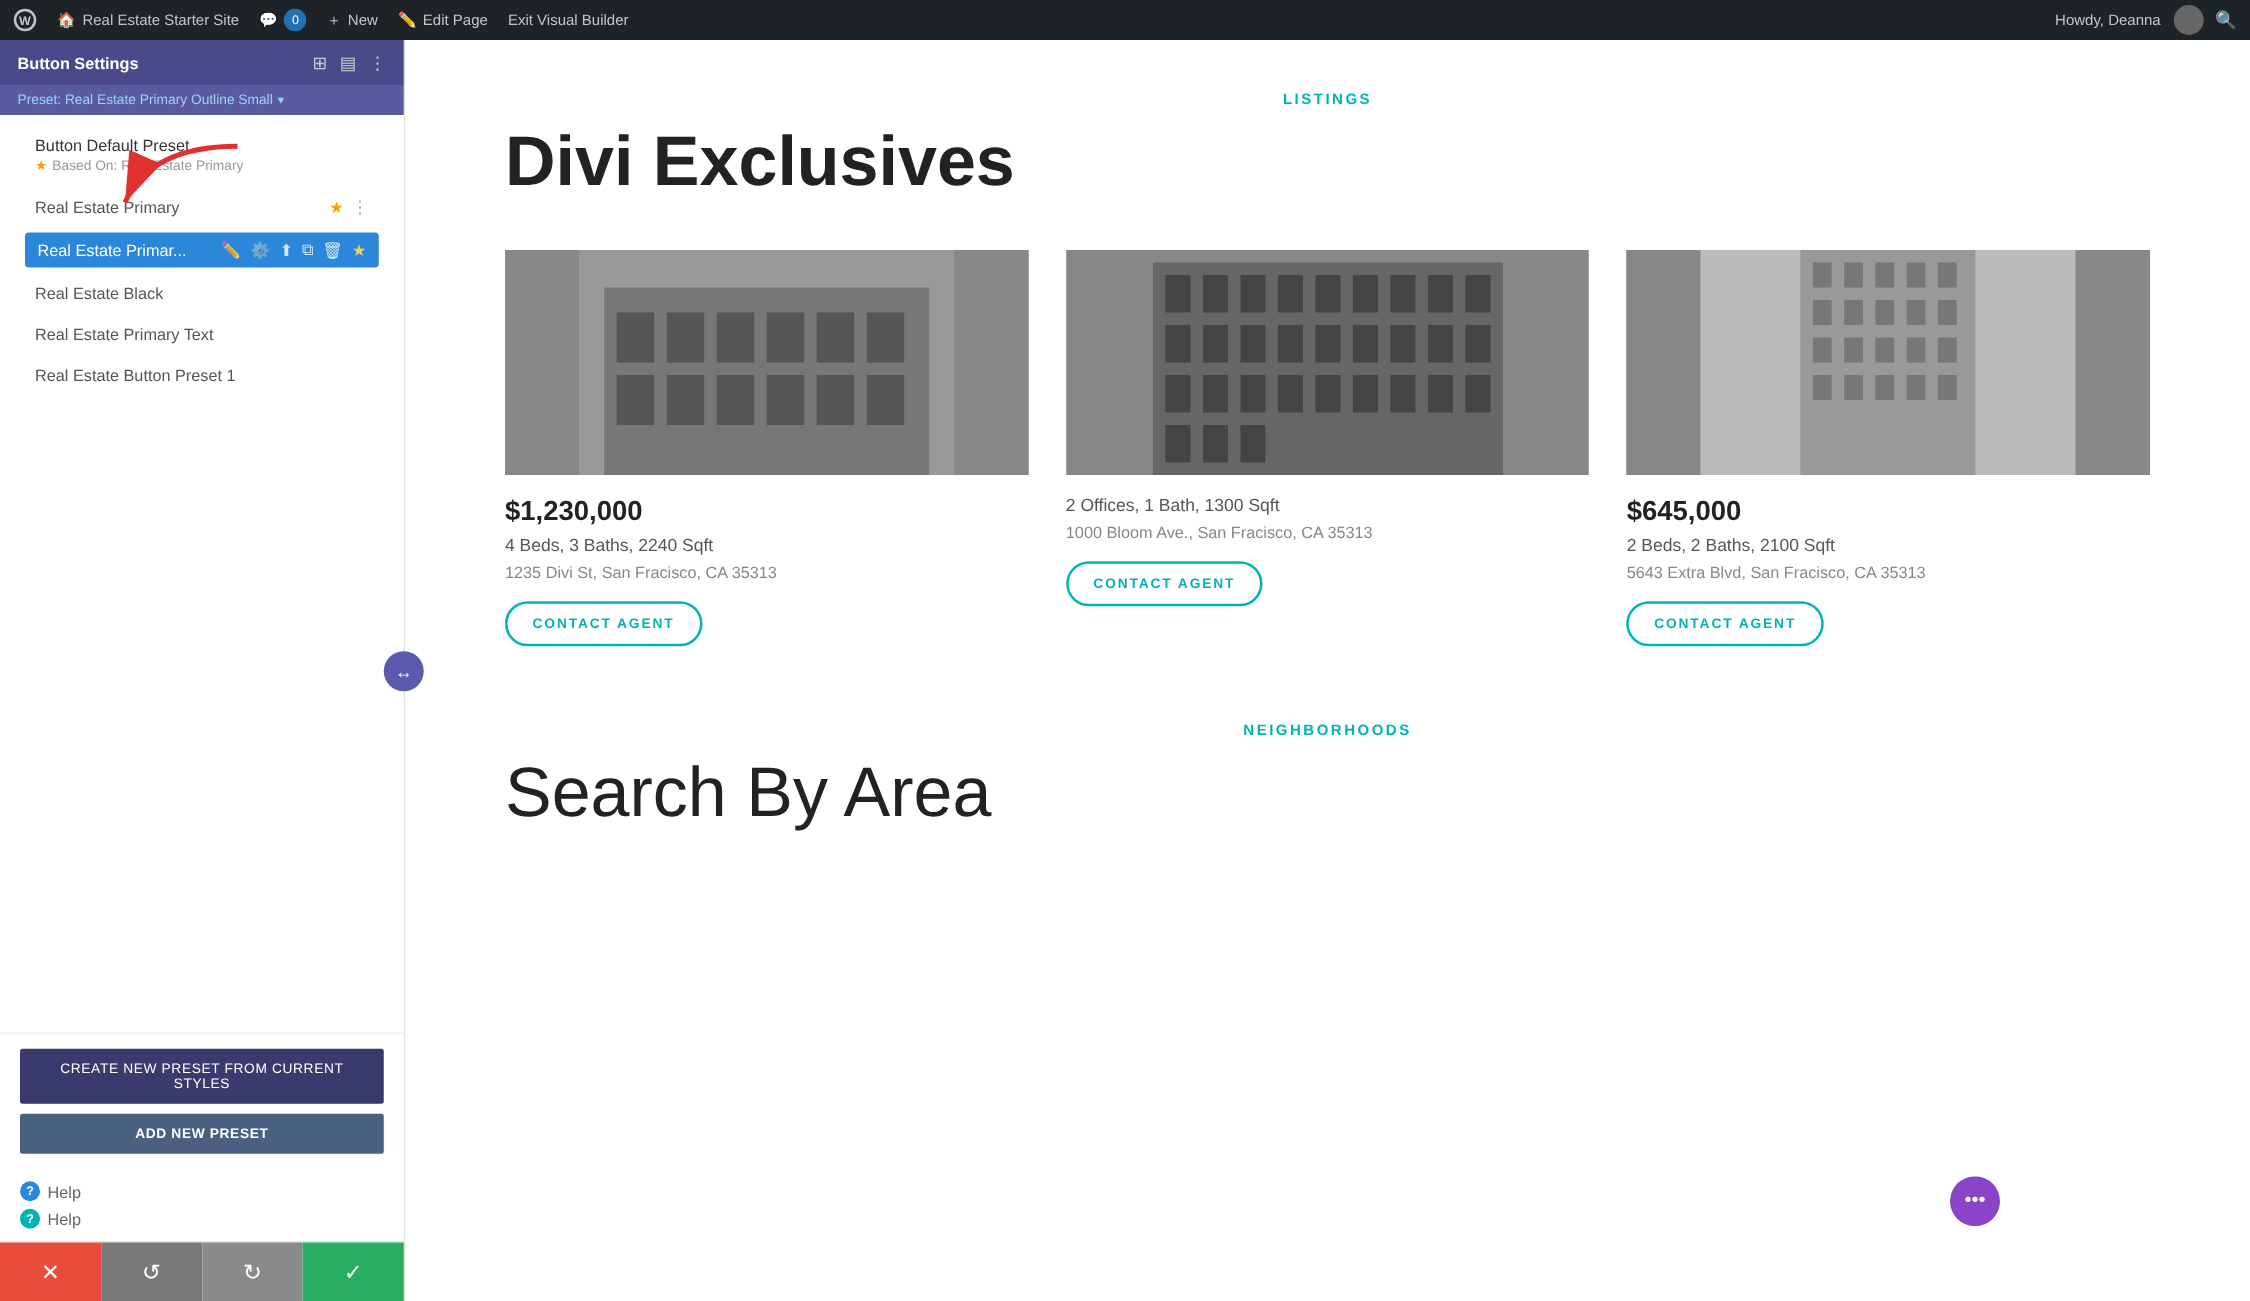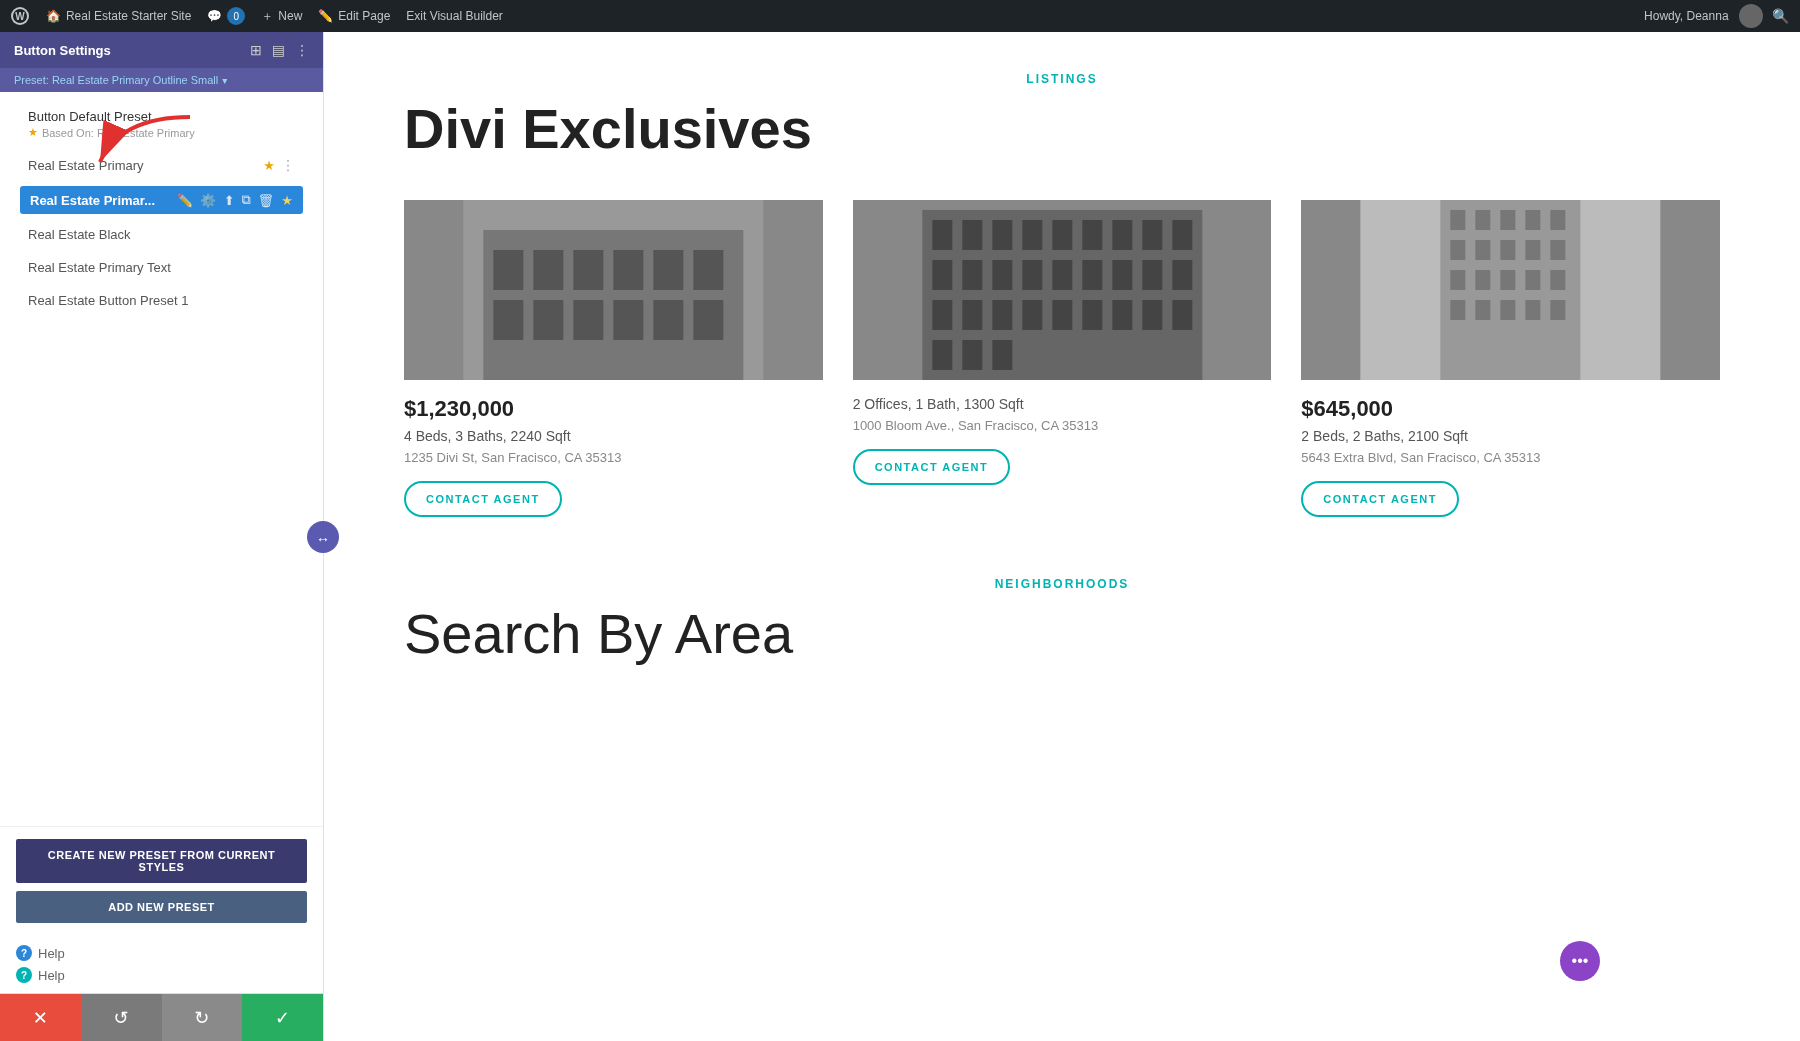--- a/index.html
+++ b/index.html
@@ -126,21 +126,21 @@
       background: #2b87da;
       color: #fff;
       padding: 6px 10px;
       border-radius: 3px;
       display: flex;
       align-items: center;
       justify-content: space-between;
       margin: 4px 8px;
       cursor: pointer;
     }
-    .preset-active-label { color: #fff; font-size: 13px; font-weight: 700; }
+    .preset-active-label { color: #fff; font-size: 13px; font-weight: 400; }
     .preset-active-icons {
       display: flex;
       align-items: center;
       gap: 7px;
     }
     .preset-active-icon { color: rgba(255,255,255,0.8); font-size: 13px; cursor: pointer; }
     .preset-active-icon.star { color: #f0d060; }
 
     .three-dots { color: #aaa; font-size: 14px; cursor: pointer; }
 
@@ -164,21 +164,21 @@
       flex-direction: column;
       gap: 8px;
       border-top: 1px solid #eee;
     }
     .btn-create-preset {
       background: #3a3a6e;
       color: #fff;
       border: none;
       padding: 10px 24px;
       font-size: 11px;
-      font-weight: 700;
+      font-weight: 400;
       letter-spacing: 0.5px;
       cursor: pointer;
       text-transform: uppercase;
       border-radius: 2px;
       text-align: center;
     }
     .btn-add-preset {
       background: #4a6080;
       color: #fff;
       border: none;

